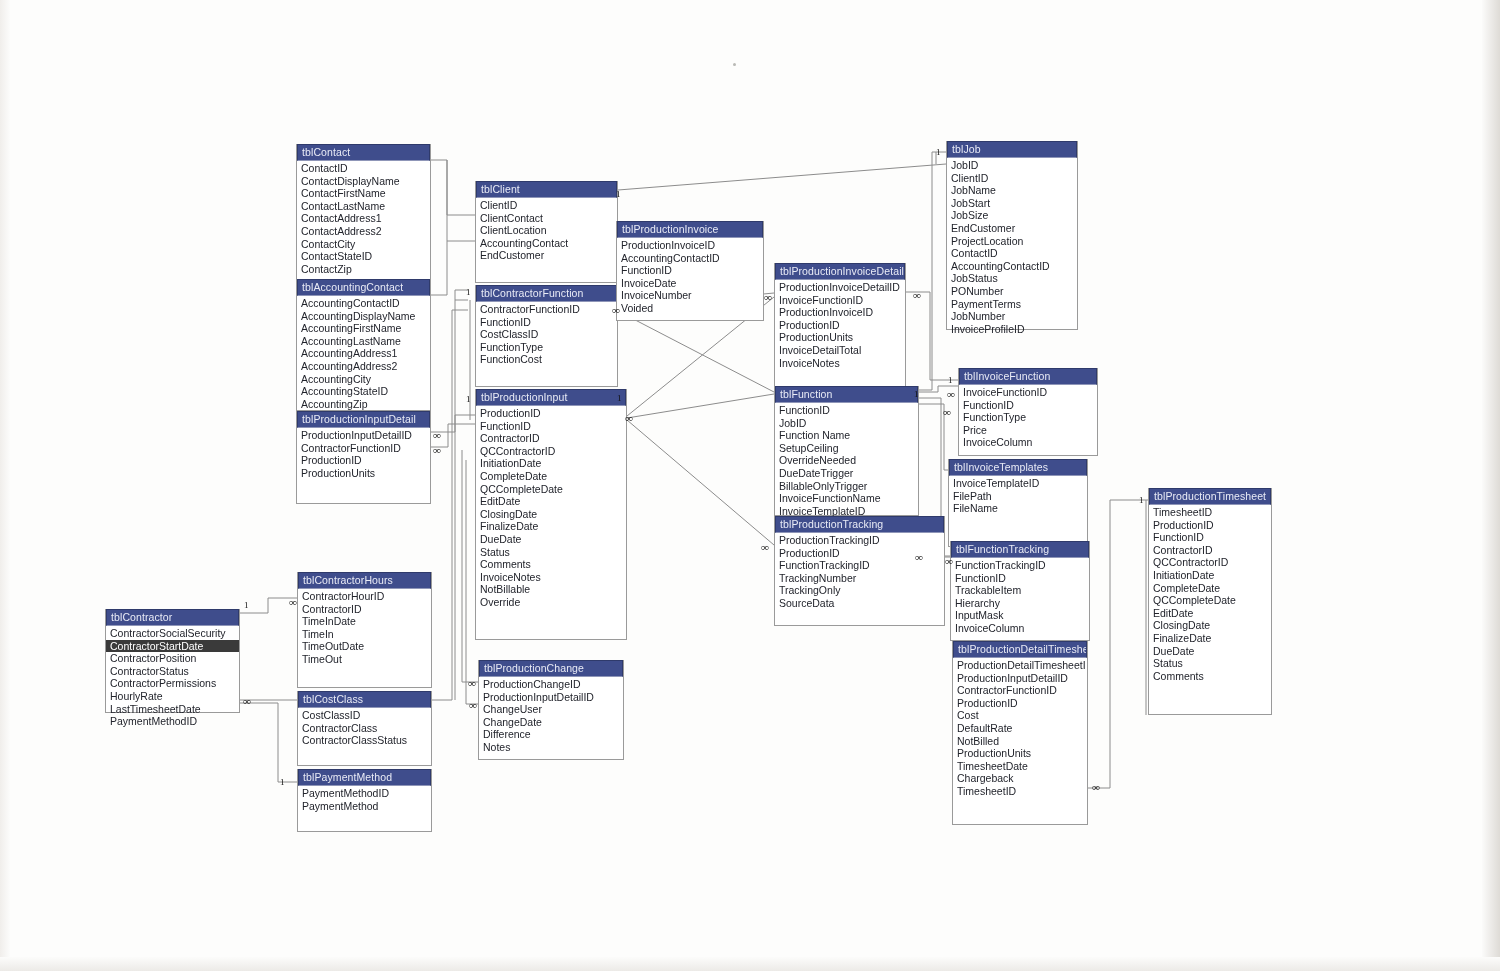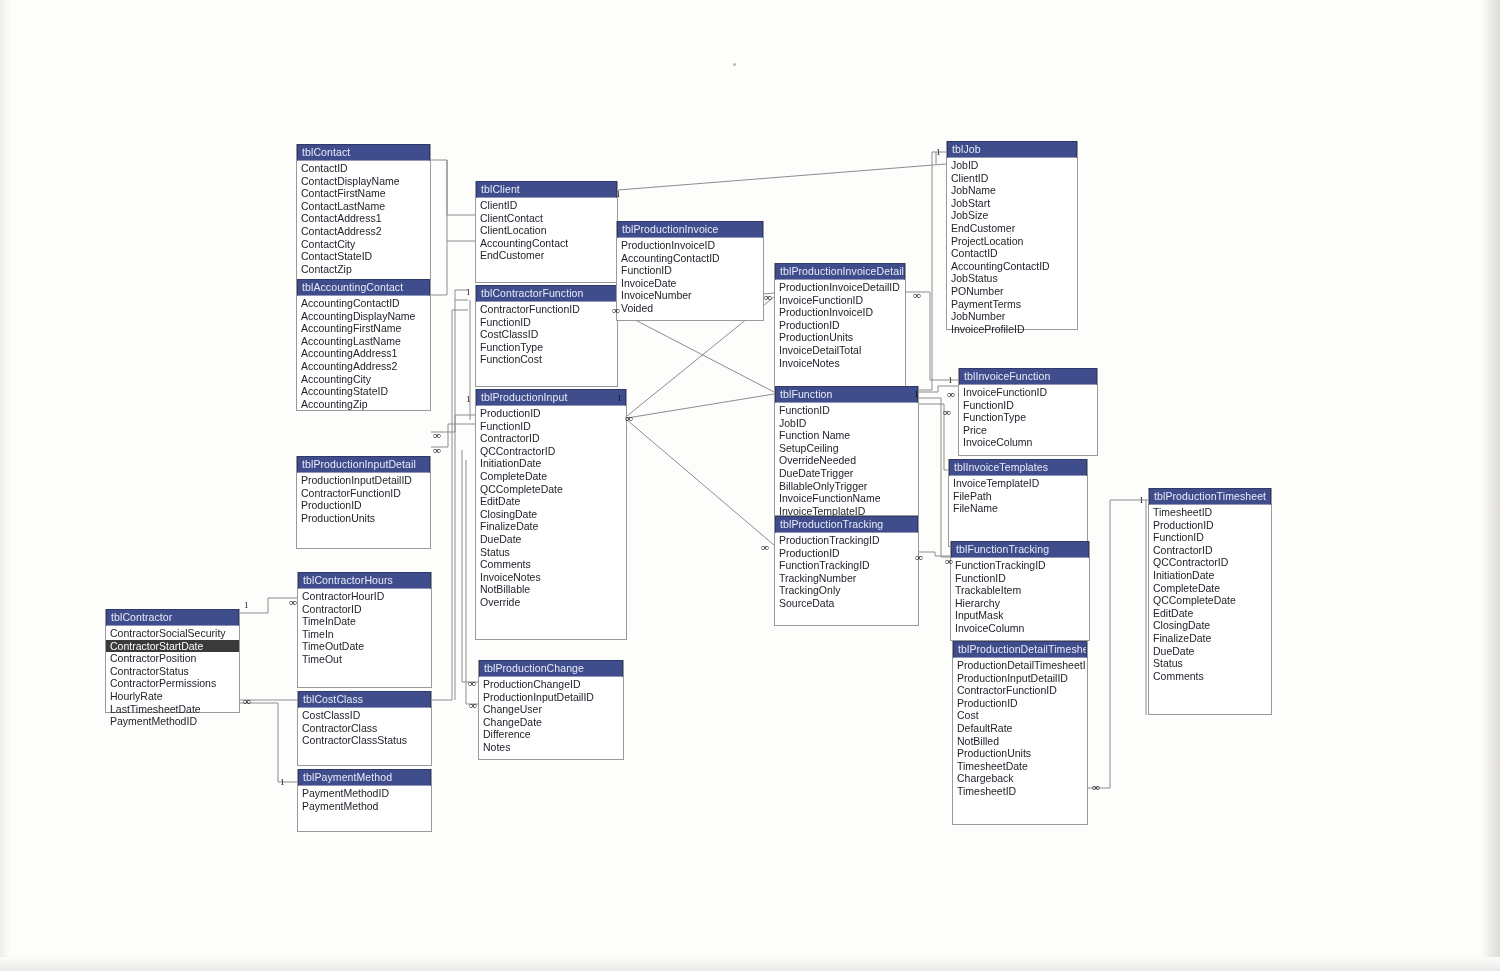--- a/index.html
+++ b/index.html
@@ -183,21 +183,21 @@
           <div class="fld">AccountingDisplayName</div>
           <div class="fld">AccountingFirstName</div>
           <div class="fld">AccountingLastName</div>
           <div class="fld">AccountingAddress1</div>
           <div class="fld">AccountingAddress2</div>
           <div class="fld">AccountingCity</div>
           <div class="fld">AccountingStateID</div>
           <div class="fld">AccountingZip</div>
         </div>
       </div>
-      <div class="tbl" style="left: 296px; top: 411px; width: 135px; height: 93px; margin-top: 45px;">
+      <div class="tbl" style="left: 296px; top: 411px; width: 135px; height: 93px;">
         <div class="tbl-title">tblProductionInputDetail</div>
         <div class="tbl-fields">
           <div class="fld">ProductionInputDetailID</div>
           <div class="fld">ContractorFunctionID</div>
           <div class="fld">ProductionID</div>
           <div class="fld">ProductionUnits</div>
         </div>
       </div>
       <div class="tbl" style="left: 475px; top: 181px; width: 143px; height: 102px;">
         <div class="tbl-title">tblClient</div>
@@ -281,21 +281,21 @@
           <div class="fld">JobID</div>
           <div class="fld">Function Name</div>
           <div class="fld">SetupCeiling</div>
           <div class="fld">OverrideNeeded</div>
           <div class="fld">DueDateTrigger</div>
           <div class="fld">BillableOnlyTrigger</div>
           <div class="fld">InvoiceFunctionName</div>
           <div class="fld">InvoiceTemplateID</div>
         </div>
       </div>
-      <div class="tbl" style="left: 774px; top: 516px; width: 145px; height: 110px;">
+      <div class="tbl" style="left: 774px; top: 516px; width: 171px; height: 110px;">
         <div class="tbl-title">tblProductionTracking</div>
         <div class="tbl-fields">
           <div class="fld">ProductionTrackingID</div>
           <div class="fld">ProductionID</div>
           <div class="fld">FunctionTrackingID</div>
           <div class="fld">TrackingNumber</div>
           <div class="fld">TrackingOnly</div>
           <div class="fld">SourceData</div>
         </div>
       </div>

